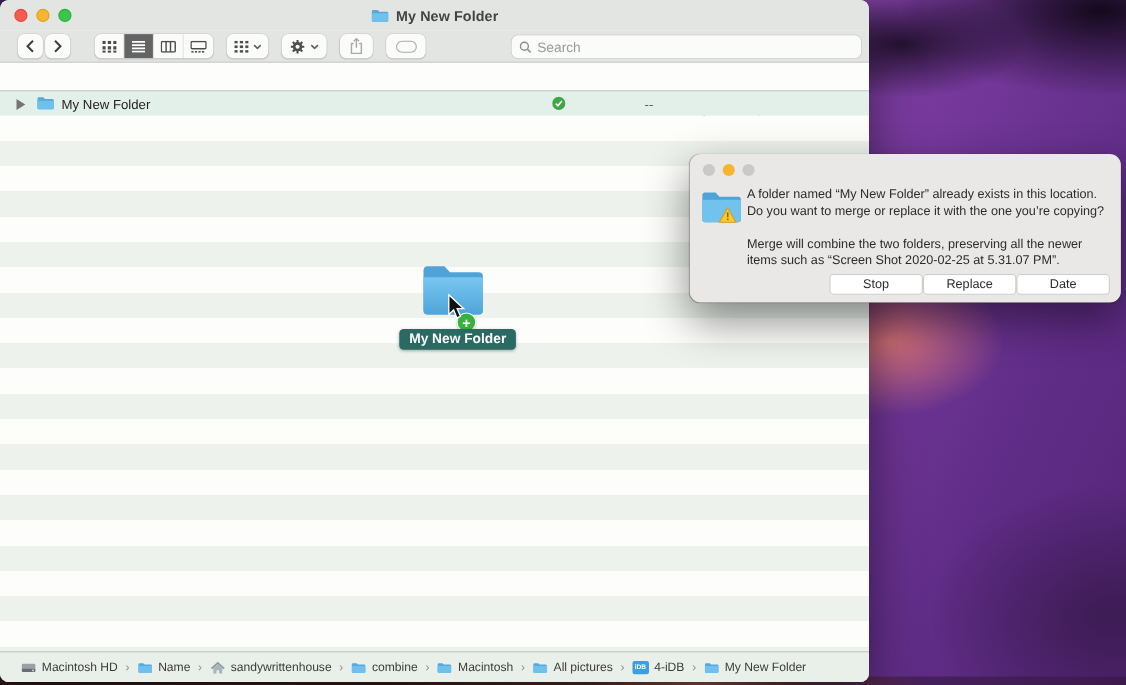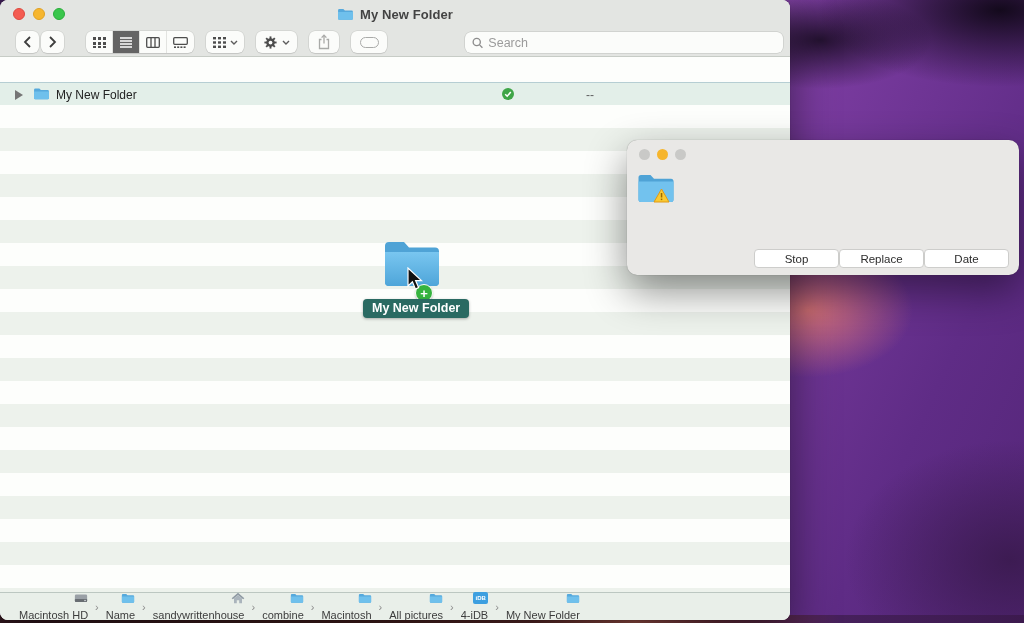--- a/index.html
+++ b/index.html
@@ -67,21 +67,21 @@
     border-left:8px solid #757575; border-top:5px solid transparent; border-bottom:5px solid transparent; }
   .row1 .ficon { position:absolute; left:33px; top:3px; width:17px; height:15px; }
   .row1 .rname { position:absolute; left:56px; top:5px; font-size:12px; color:#232323; }
   .row1 .badge { position:absolute; left:502px; top:5px; width:12px; height:12px; }
   .row1 .rsize { position:absolute; left:586px; top:5px; font-size:12px; color:#5e5e5e; }
   .row1 .rdate { position:absolute; left:622px; top:20px; font-size:12px; color:#3f3f3f; }
 
   .pathbar { position:absolute; left:0; bottom:0; width:790px; height:28px; background:#e9efe9;
     border-top:1px solid #bcc7c1; display:flex; align-items:center; padding-left:19px;
     font-size:11px; color:#3c3c3c; white-space:nowrap; }
-  .path-item { display:inline-flex; align-items:flex-end; gap:5px;flex-direction:column; }
+  .path-item { display:inline-flex; align-items:flex-start; gap:5px; }
   .path-sep { color:#8c8c8c; margin:0 7px; font-size:11px; }
   .pb-ic { width:14px; height:12px; display:inline-block; }
   .idbchip { width:15px; height:12px; background:#3d9fe0; border-radius:2px; color:#fff;
     font-size:6px; font-weight:700; display:flex; align-items:center; justify-content:center; }
 
   
   .dragwrap { position:absolute; left:363px; top:236px; z-index:3; width:110px; }
   .bigfolder { position:absolute; left:20px; top:2px; width:58px; height:50px; }
   .plusbadge { position:absolute; left:52px; top:48px; width:18px; height:18px; border-radius:50%;
     background:#36b33f; border:1.5px solid #fff; display:flex; align-items:center; justify-content:center;
@@ -357,20 +357,22 @@
     <svg class="dlg-folder" viewBox="0 0 38 32">
       <path d="M1.5 5.5 Q1.5 3 4 3 L13.5 3 L17 6.8 L34 6.8 Q36.5 6.8 36.5 9.3 L36.5 27.5 Q36.5 30 34 30 L4 30 Q1.5 30 1.5 27.5 Z" fill="#4fa3d6"></path>
       <path d="M1.5 9.6 L36.5 9.6 L36.5 27.5 Q36.5 30 34 30 L4 30 Q1.5 30 1.5 27.5 Z" fill="#72c2ee"></path>
     </svg>
     <svg class="dlg-warn" viewBox="0 0 17 15">
       <path d="M8.5 1 L16 14 L1 14 Z" fill="#f9ca33" stroke="#e29a13" stroke-width="1"></path>
       <rect x="7.8" y="5" width="1.5" height="4.5" fill="#9a6800"></rect>
       <rect x="7.8" y="10.6" width="1.5" height="1.5" fill="#9a6800"></rect>
     </svg>
     <div class="dlg-text">
+      <p>A folder named “My New Folder” already exists in this location. Do you want to merge or replace it with the one you’re copying?</p>
+      <p>Merge will combine the two folders, preserving all the newer items such as “Screen Shot 2020-02-25 at 5.31.07 PM”.</p>
     </div>
     <div class="dlg-buttons">
       <button class="dlg-btn">Stop</button>
       <button class="dlg-btn">Replace</button>
       <button class="dlg-btn">Date</button>
     </div>
   </div>
 
 </div>
 

